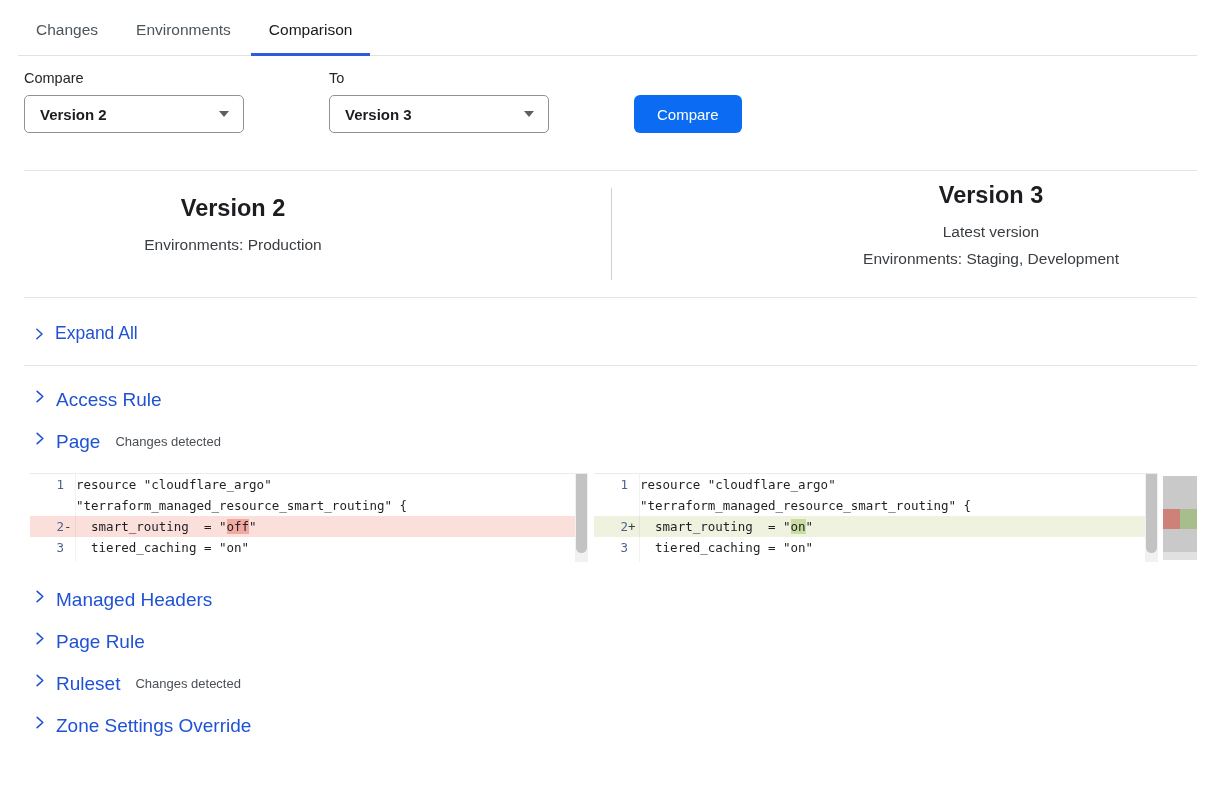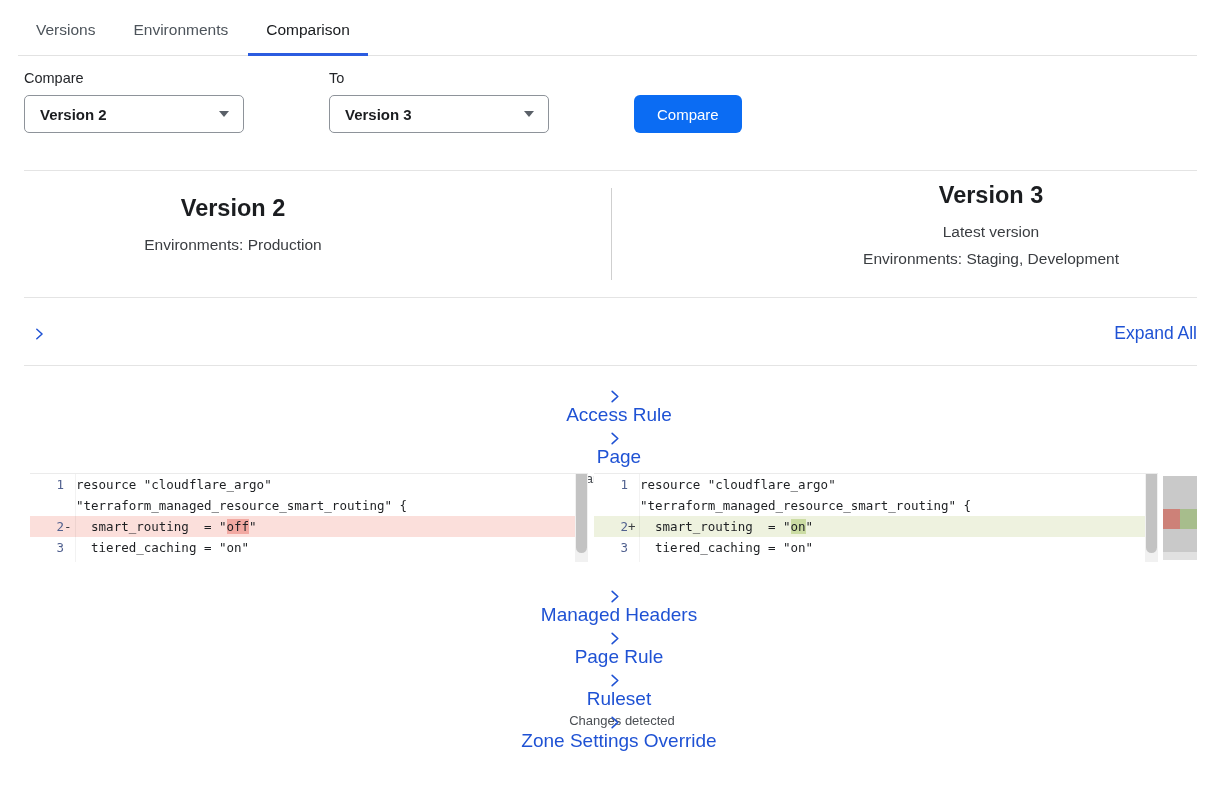--- a/index.html
+++ b/index.html
@@ -68,33 +68,32 @@
   .vh-col { flex: 1; display: flex; flex-direction: column; align-items: center; }
   .vh-left { padding-right: 145px; padding-top: 24px; }
   .vh-right { padding-left: 146px; padding-top: 11px; }
   .vh-divider { width: 1px; background: #cfcfcf; margin-top: 17px; height: 92px; }
   .vh-title { font-size: 23.5px; font-weight: 600; color: #1b1d20; }
   .vh-sub { font-size: 15.5px; color: #3a3d41; margin-top: 9px; line-height: 1.75; text-align: center; }
 
   
   .expand-row {
     margin: 0 27px 0 24px; padding: 25px 0 21px 8px;
-    display: flex; align-items: center; cursor: pointer; justify-content: space-between;
+    display: flex; align-items: center; cursor: pointer;
   }
   .chev { color: var(--link, #1f52d4); flex: 0 0 auto; display: inline-flex; }
   .chev svg { display: block; }
   .expand-label { font-size: 17.5px; color: var(--link, #1f52d4); margin-left: 9px; }
 
   
   .sections { padding-top: 23px; }
   .section-row {
     margin: 0 27px 0 24px; padding-left: 8px;
-    height: 28px; display: flex; align-items: center; cursor: pointer;
+    height: 28px; display: flex; cursor: pointer;
     margin-bottom: 14px;
-    flex-direction: column;
   }
   .section-label { font-size: 19px; color: var(--link, #1f52d4); margin-left: 9px; }
   .section-badge { font-size: 13px; color: var(--badge, #4b4f54); margin-left: 15px; padding-top: 3px; }
 
   
   .diff-wrap {
     position: relative;
     margin: 14px 27px 26px 30px;
     height: 90px;
     display: flex;
@@ -136,21 +135,21 @@
   .mini .m2 .green { width: 50%; background: #a7bd8c; }
   .mini .m3 { height: 23px; background: #c9c9c9; }
   .mini .m4 { height: 8px; background: #e1e1e1; }
 </style>
 </head>
 <body>
 
 <div class="page">
 
   <nav class="tabbar">
-    <div class="tab">Versions</div>
+    <div class="tab">Changes</div>
     <div class="tab">Environments</div>
     <div class="tab active">Comparison</div>
   </nav>
 
   <section class="controls">
     <div class="control-group">
       <span class="control-label">Compare</span>
       <div class="select">
         <span>Version 2</span>
         <span class="caret"></span>

